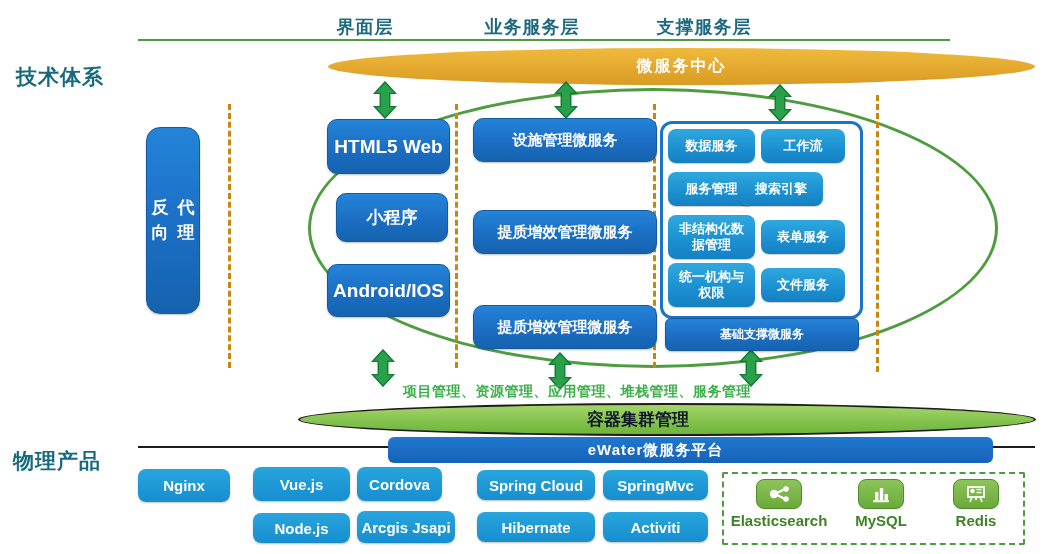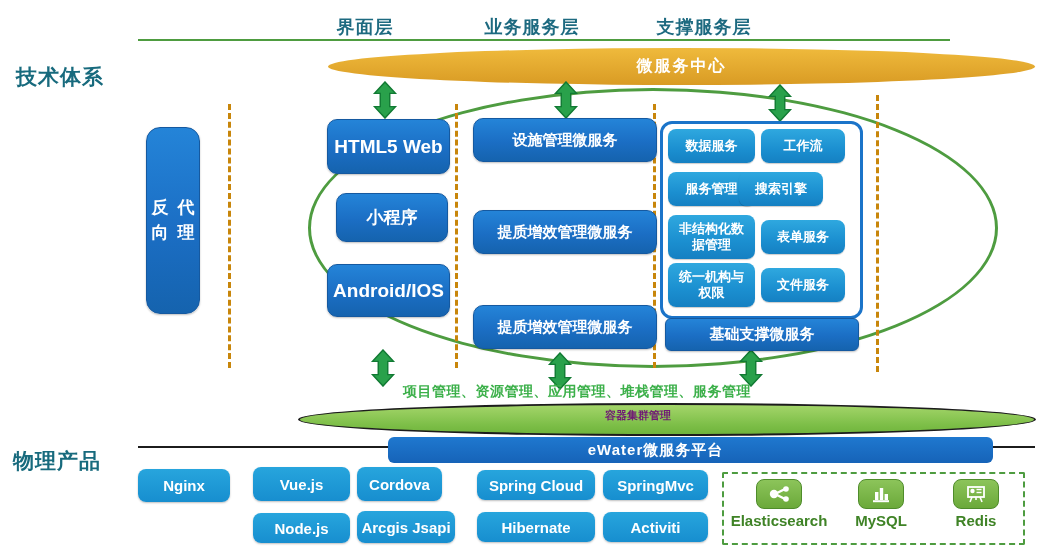--- a/index.html
+++ b/index.html
@@ -105,26 +105,26 @@
   <div class="abs support-container" style="left:660px;top:121px;width:197px;height:192px;z-index:2;"></div>
   <div class="abs smallbox" style="left:668px;top:129px;width:87px;height:34px;z-index:3;">数据服务</div>
   <div class="abs smallbox" style="left:761px;top:129px;width:84px;height:34px;z-index:3;">工作流</div>
   <div class="abs smallbox" style="left:668px;top:172px;width:87px;height:34px;z-index:3;">服务管理</div>
   <div class="abs smallbox" style="left:739px;top:172px;width:84px;height:34px;z-index:3;">搜索引擎</div>
   <div class="abs smallbox" style="left:668px;top:215px;width:87px;height:44px;padding:0 5px;box-sizing:border-box;z-index:3;">非结构化数据管理</div>
   <div class="abs smallbox" style="left:761px;top:220px;width:84px;height:34px;z-index:3;">表单服务</div>
   <div class="abs smallbox" style="left:668px;top:263px;width:87px;height:44px;padding:0 10px;box-sizing:border-box;z-index:3;">统一机构与权限</div>
   <div class="abs smallbox" style="left:761px;top:268px;width:84px;height:34px;z-index:3;">文件服务</div>
 
-  <div class="abs bluebox" style="left:665px;top:318px;width:192px;height:31px;border-radius:6px;font-size:15px;z-index:2;">基础支撑微服务</div>
+  <div class="abs bluebox" style="left:665px;top:318px;width:192px;height:31px;border-radius:6px;font-size:12px;z-index:2;">基础支撑微服务</div>
 
   <div class="abs green-caption" style="left:403px;top:383px;z-index:2;">项目管理、资源管理、应用管理、堆栈管理、服务管理</div>
 
   <div class="abs green-ellipse" style="left:298px;top:403px;width:734px;height:29px;z-index:2;"></div>
-  <div class="abs" style="left:558px;top:408px;width:160px;text-align:center;color:#701a75;font-weight:bold;font-size:11px;z-index:3;">容器集群管理</div>
+  <div class="abs" style="left:558px;top:408px;width:160px;text-align:center;color:#0f172a;font-weight:bold;font-size:17px;z-index:3;">容器集群管理</div>
 
   <div class="abs black-line" style="left:138px;top:446px;width:252px;z-index:1;"></div>
   <div class="abs black-line" style="left:993px;top:446px;width:42px;z-index:1;"></div>
   <div class="abs platform-bar" style="left:388px;top:437px;width:605px;height:26px;padding-right:70px;box-sizing:border-box;z-index:2;">eWater微服务平台</div>
 
   <div class="abs cyanbox" style="left:138px;top:469px;width:92px;height:33px;">Nginx</div>
   <div class="abs cyanbox" style="left:357px;top:467px;width:85px;height:34px;">Cordova</div>
   <div class="abs cyanbox" style="left:253px;top:467px;width:97px;height:34px;">Vue.js</div>
   <div class="abs cyanbox" style="left:477px;top:470px;width:118px;height:30px;">Spring Cloud</div>
   <div class="abs cyanbox" style="left:603px;top:470px;width:105px;height:30px;">SpringMvc</div>

